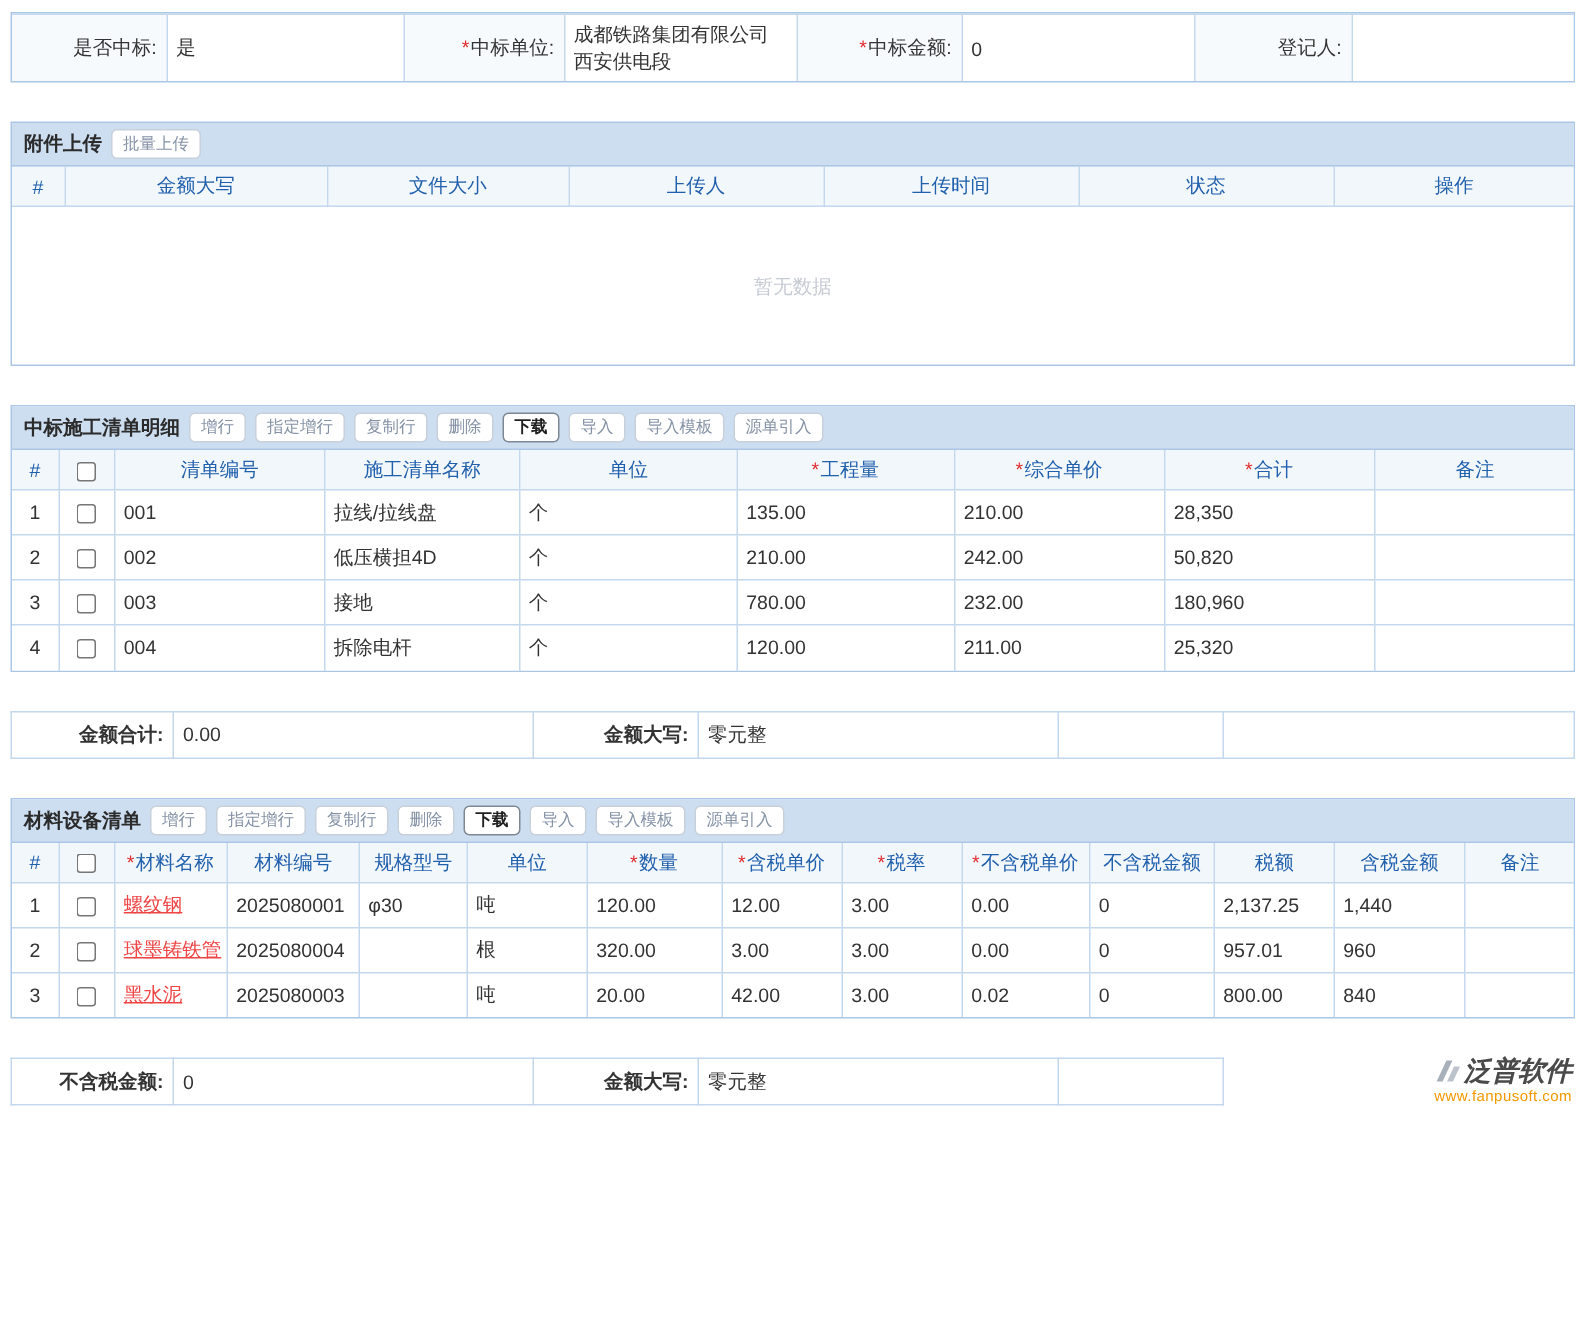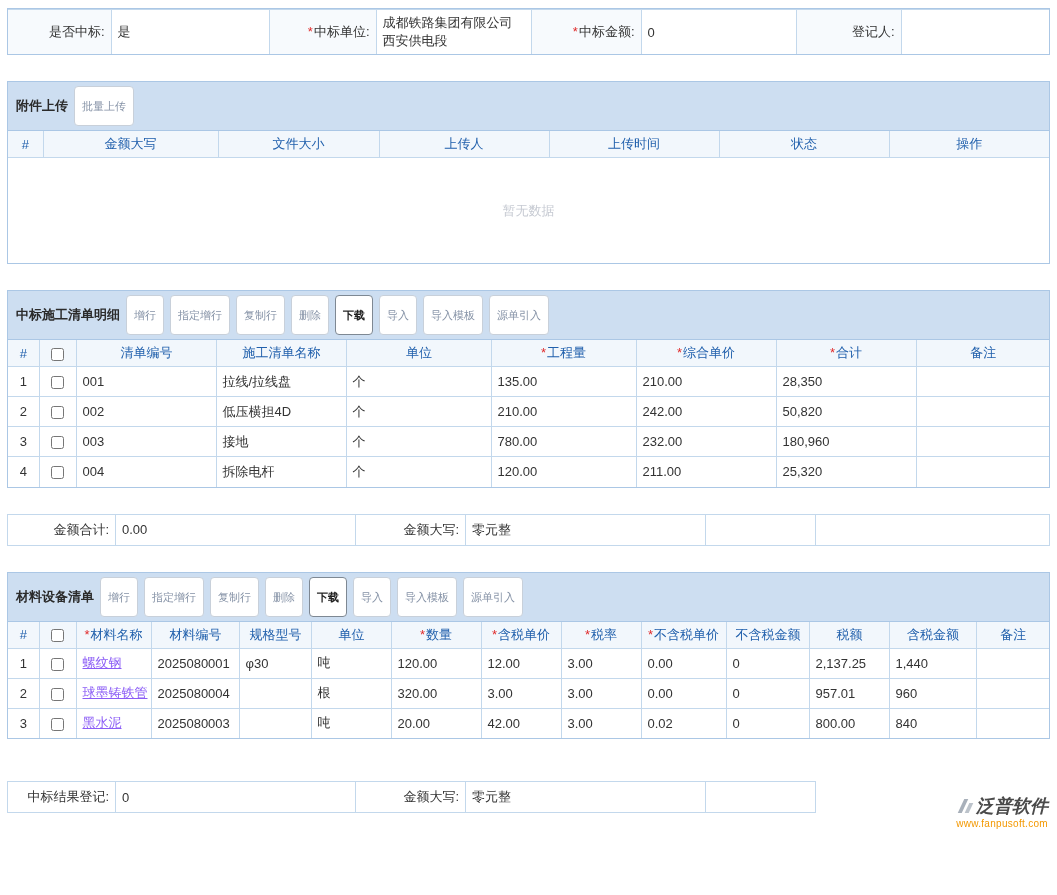--- a/index.html
+++ b/index.html
@@ -27,21 +27,21 @@
     padding: 4px 8px;
     min-height: 27px;
   }
   .panel-title { font-weight: bold; color: #2b2b2b; font-size: 13px; }
   .btn {
     background: #fff;
     border: 1px solid #c8d0da;
     color: #8592a6;
     font-size: 11px;
     line-height: 16px;
-    padding: 11px 7px;
+    padding: 1px 7px;
     border-radius: 4px;
     cursor: pointer;
     font-family: inherit;
   }
   .btn-dark { color: #1f1f1f; border-color: #7e8893; font-weight: bold; }
 
   table { border-collapse: collapse; width: 100%; table-layout: fixed; }
   th, td { border: 1px solid #c3d8ec; font-size: 13px; padding: 4px 6px; background: #fff; }
   thead th { background: #f2f7fc; color: #2160ac; font-weight: normal; text-align: center; white-space: nowrap; overflow: hidden; }
 
@@ -52,41 +52,41 @@
   .inner thead tr:first-child > th { border-top: 0; }
   .inner > tbody:first-child tr:first-child > td { border-top: 0; }
 
   .form-table td { height: 30px; }
   .form-table .lbl { text-align: right; background: #f7fafd; white-space: nowrap; overflow: hidden; }
   .form-table .val { background: #fff; word-break: break-all; }
 
   .grid td { white-space: nowrap; overflow: hidden; height: 30px; }
   .c-center { text-align: center; }
   .star { color: #e02b2b; margin-right: 1px; }
-  .cell-link { color: #8b5cf6; text-decoration: underline; cursor: pointer; }
+  .cell-link { color: #ef4444; text-decoration: underline; cursor: pointer; }
 
   input[type="checkbox"] {
     width: 13px; height: 13px; margin: 0;
     accent-color: #2e6bb8; vertical-align: middle; cursor: pointer;
   }
 
   .empty-body {
     height: 105px;
     display: flex; align-items: center; justify-content: center;
     color: #c6cad2; font-size: 13px;
   }
 
   .summary-table { margin-bottom: 26px; }
   .summary-table td { height: 31px; }
-  .summary-table .lbl { text-align: right; white-space: nowrap; overflow: hidden; }
+  .summary-table .lbl { text-align: right; white-space: nowrap; overflow: hidden; font-weight: bold; }
   .summary-table .val { word-break: break-all; }
 
   .footer-row { display: flex; align-items: center; margin-bottom: 0; }
   .bottom-summary { width: 808px; margin-bottom: 0; }
-  .brand { margin-left: auto; text-align: left; padding-right: 2px; margin-top: 32px; }
+  .brand { margin-left: auto; text-align: left; padding-right: 2px; }
   .brand-line { display: flex; align-items: flex-end; justify-content: flex-end; gap: 5px; }
   .logo-mark { display: inline-flex; align-items: flex-end; gap: 2px; padding-bottom: 2px; }
   .logo-mark i { display: inline-block; width: 4px; background: #a8b0ba; transform: skewX(-25deg); }
   .logo-mark .s1 { height: 14px; }
   .logo-mark .s2 { height: 10px; background: #bcc3cb; }
   .brand-name {
     font-family: "Liberation Serif", "DejaVu Serif", serif;
     font-style: italic; font-weight: bold;
     font-size: 18px; color: #4a4a4a; line-height: 1;
   }
@@ -366,21 +366,21 @@
     <table class="summary-table bottom-summary">
       <colgroup>
         <col style="width:108px">
           <col style="width:240px">
           <col style="width:110px">
         <col style="width:240px">
           <col style="width:110px">
       </colgroup>
       <tbody>
         <tr>
-          <td class="lbl">中标结果登记:</td>
+          <td class="lbl">不含税金额:</td>
           <td class="val">0</td>
           <td class="lbl">金额大写:</td>
           <td class="val">零元整</td>
           <td class="val"></td>
         </tr>
       </tbody>
     </table>
     <div class="brand">
       <div class="brand-line">
         <span class="logo-mark">

